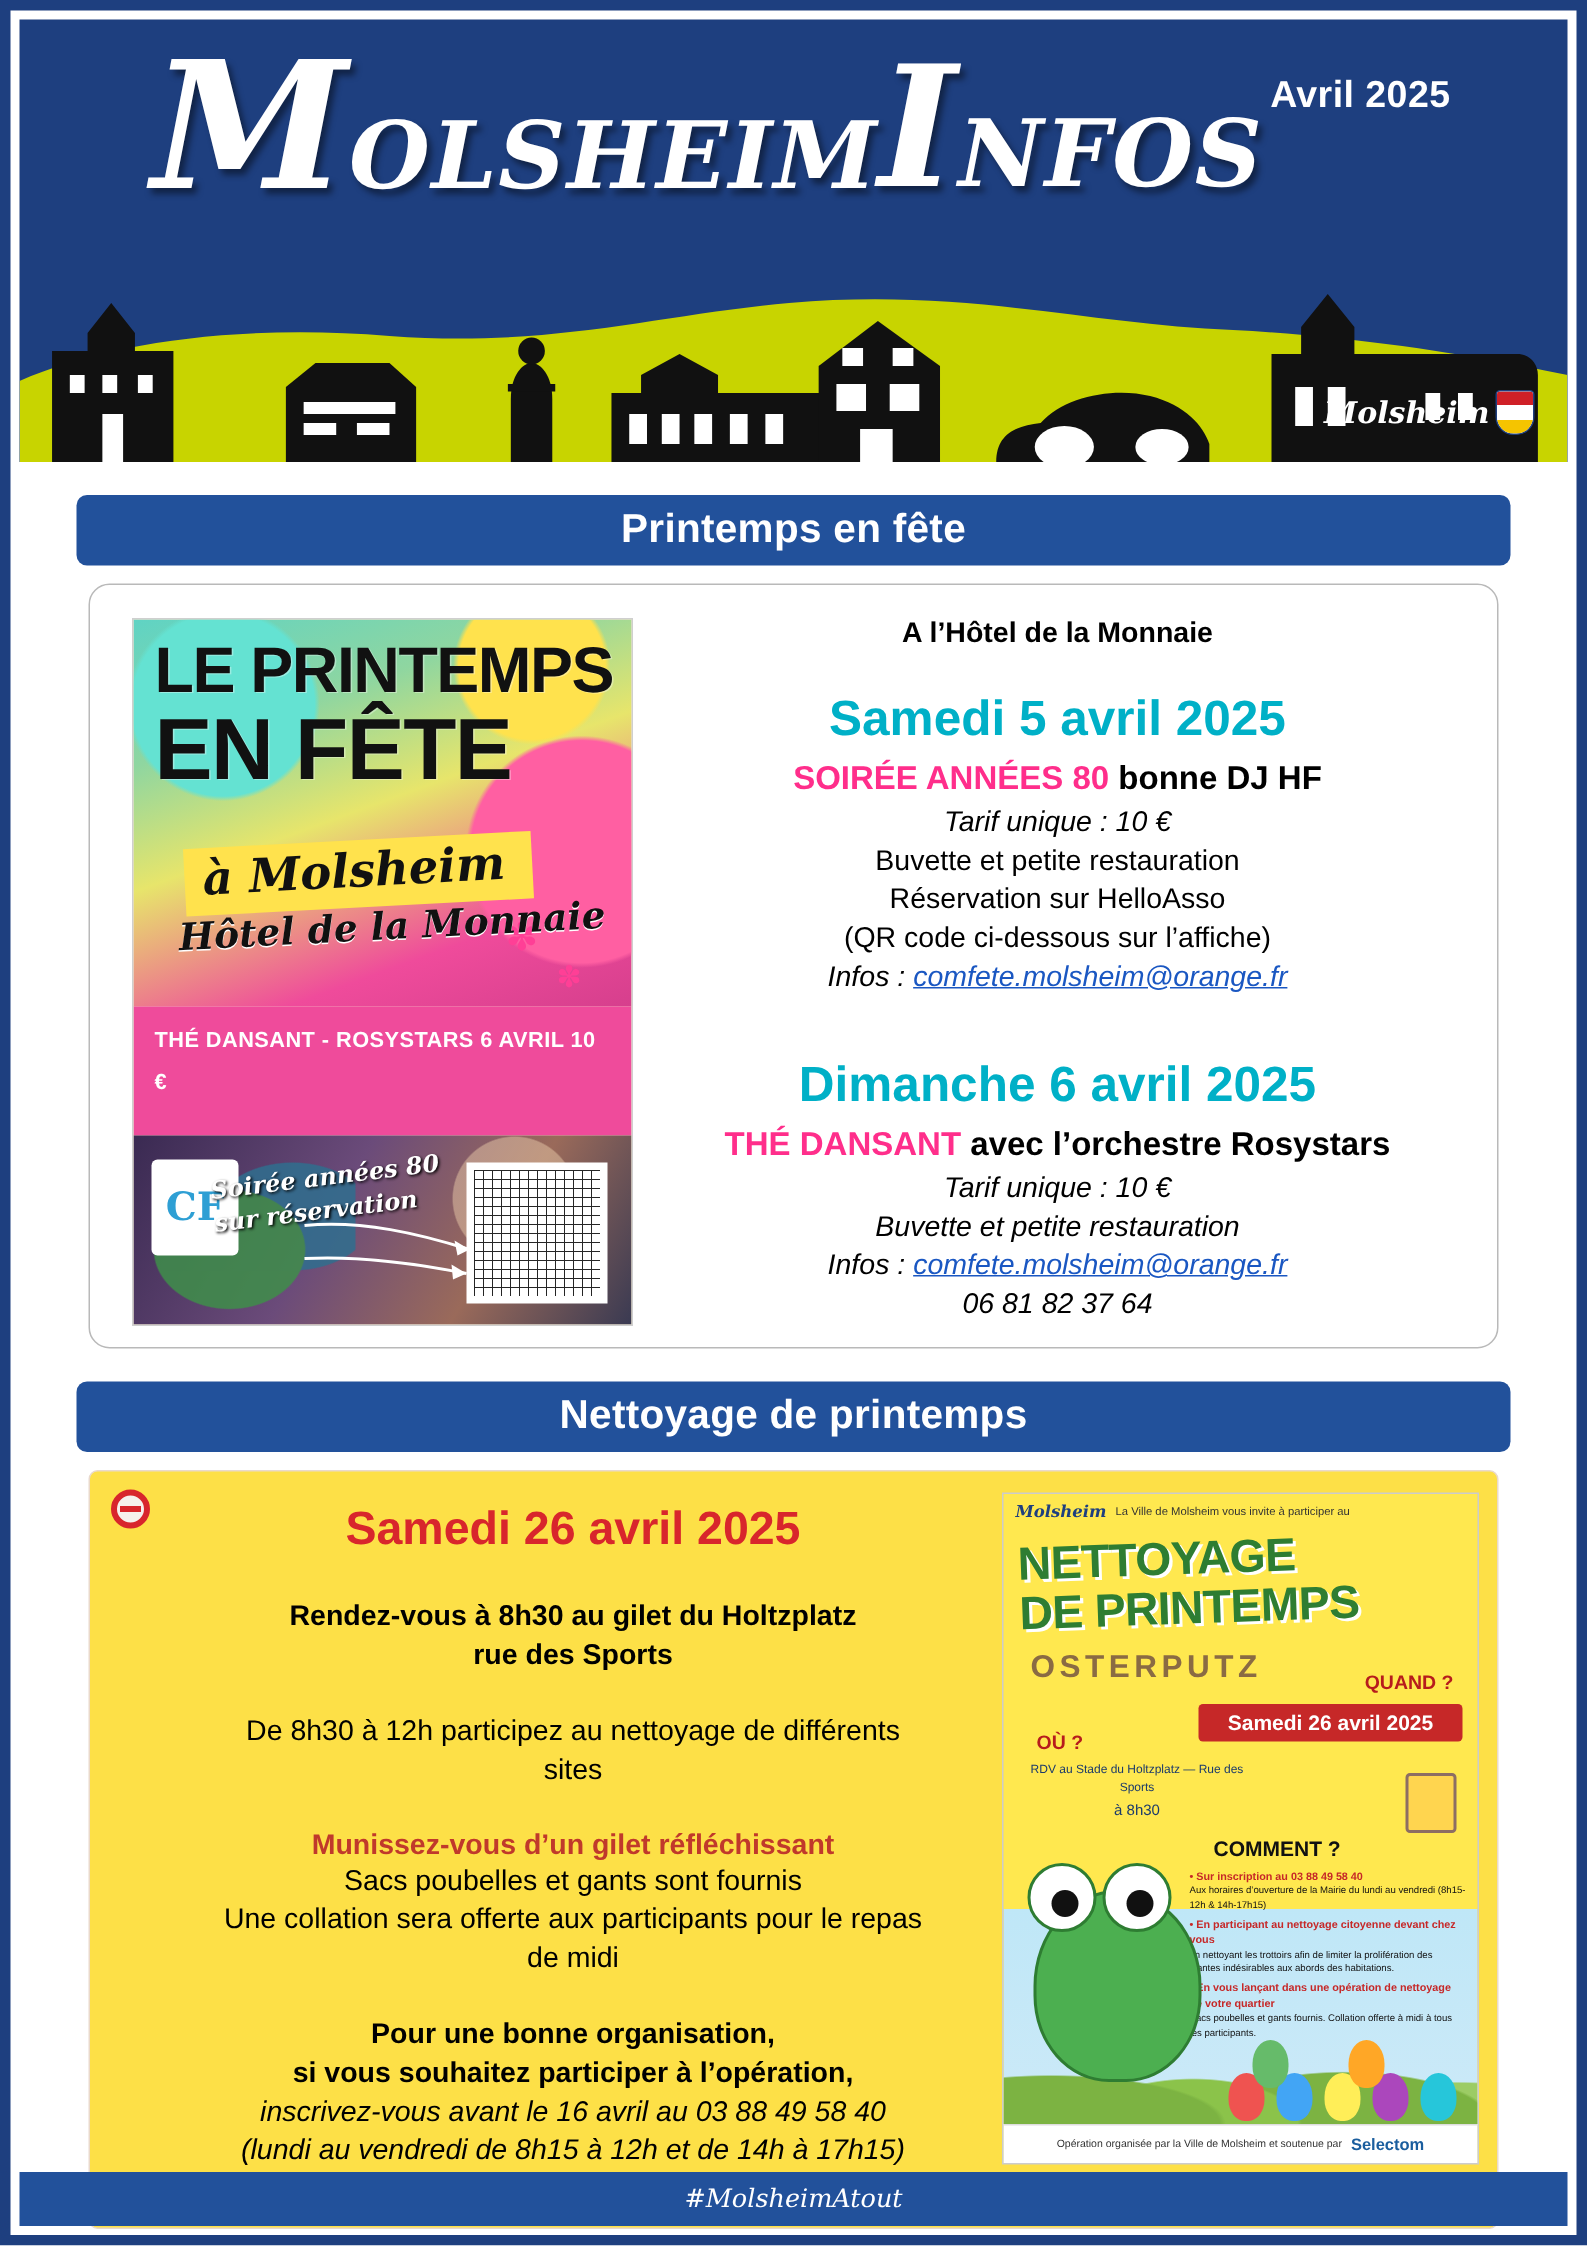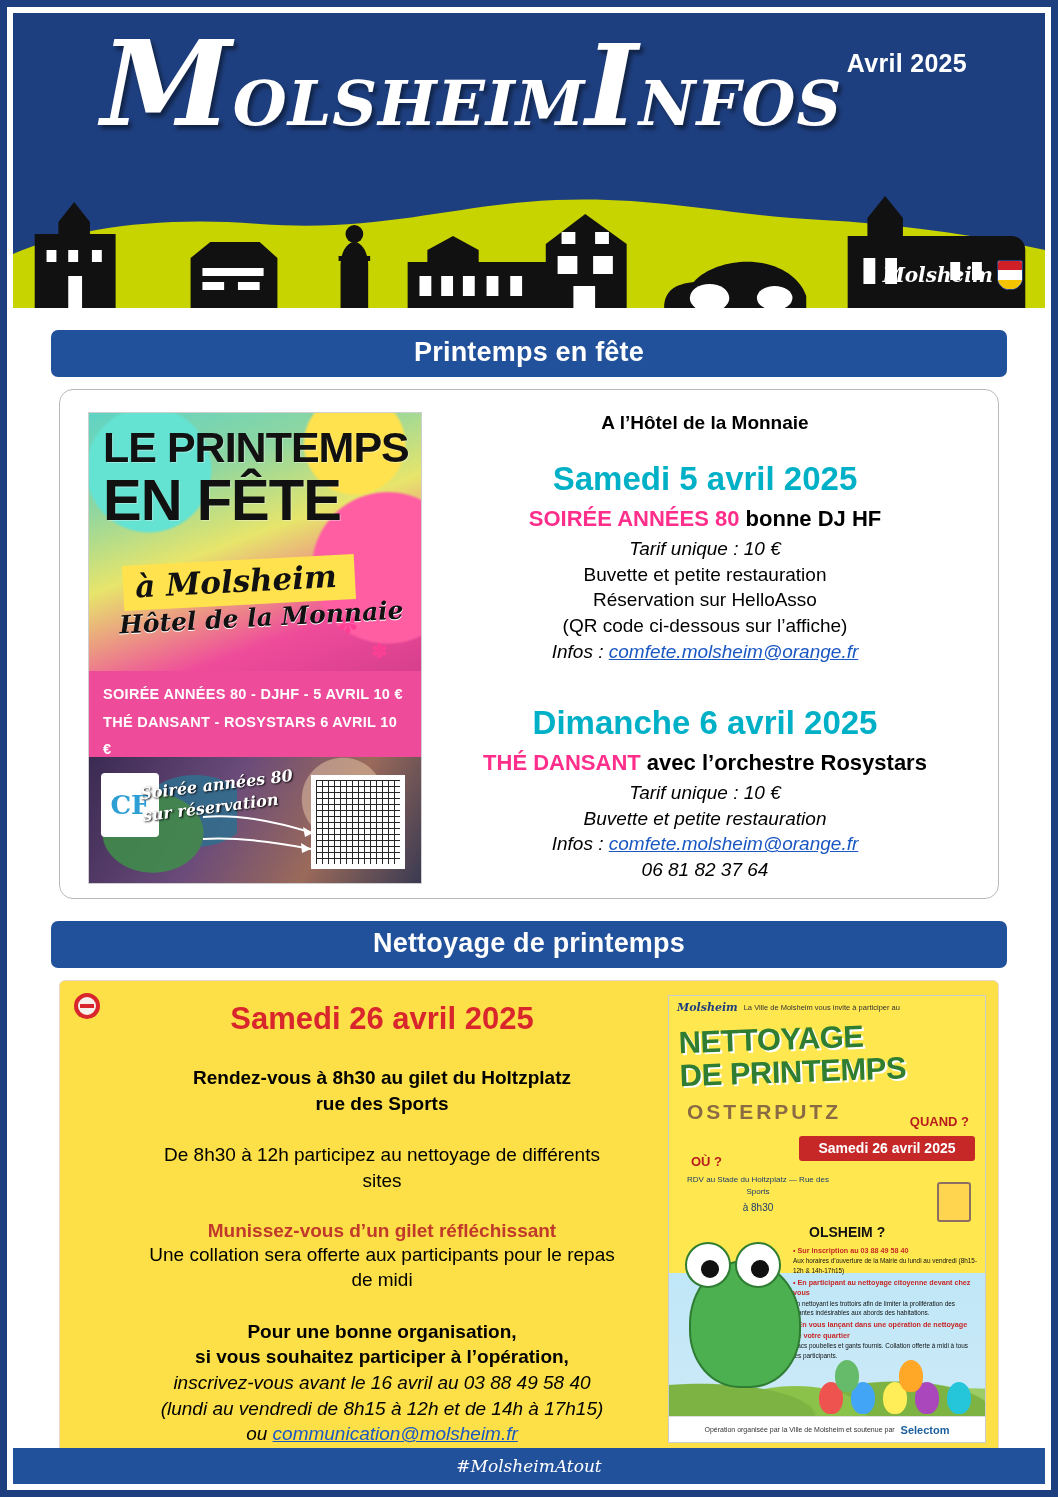--- a/index.html
+++ b/index.html
@@ -439,21 +439,20 @@
       <div class="p1-title">
         <span>LE PRINTEMPS</span>
         <span class="l2">EN FÊTE</span>
       </div>
       <div class="p1-flower" style="left:248px; top:196px;">✽</div>
       <div class="p1-flower" style="left:282px; top:226px; font-size:20px;">✽</div>
       <div class="p1-yellow">à Molsheim</div>
       <div class="p1-sub2">Hôtel de la Monnaie</div>
 
       <div class="p1-mid">
-        <div>SOIRÉE ANNÉES 80 - DJHF - 5 AVRIL 10 €</div>
         <div>THÉ DANSANT - ROSYSTARS  6 AVRIL 10 €</div>
       </div>
 
       <div class="p1-bottom">
         <div class="frog"></div>
         <div class="p1-hand"></div>
         <div class="p1-cf">CF</div>
         <div class="p1-resa">Soirée années 80 sur réservation</div>
         <svg class="p1-arrows" viewBox="0 0 120 50">
           <path d="M2,8 C40,4 80,14 112,24" stroke="#fff" stroke-width="2" fill="none"></path>
@@ -513,20 +512,21 @@
       <div class="gap26"></div>
 
       <div class="c2-norm">
         <div>De 8h30 à 12h participez au nettoyage de différents</div>
         <div>sites</div>
       </div>
 
       <div class="gap26"></div>
 
       <div class="c2-red">Munissez-vous d’un gilet réfléchissant</div>
+      <div class="c2-norm">Sacs poubelles et gants sont fournis</div>
       <div class="c2-norm">
         <div>Une collation sera offerte aux participants pour le repas</div>
         <div>de midi</div>
       </div>
 
       <div class="gap26"></div>
 
       <div class="c2-bold">
         <div>Pour une bonne organisation,</div>
         <div>si vous souhaitez participer à l’opération,</div>
@@ -552,21 +552,21 @@
       </div>
       <div class="p2-oster">OSTERPUTZ</div>
 
       <div class="p2-quand">QUAND ?</div>
       <div class="p2-red-bar">Samedi 26 avril 2025</div>
 
       <div class="p2-ou">OÙ ?</div>
       <div class="p2-ou-txt">RDV au Stade du Holtzplatz — Rue des Sports</div>
       <div class="p2-ou-h">à 8h30</div>
 
-      <div class="p2-comment">OLSHEIM ?</div>
+      <div class="p2-comment">COMMENT ?</div>
       <div class="p2-body">
         <div class="bullet">• Sur inscription au 03 88 49 58 40</div>
         <div>Aux horaires d’ouverture de la Mairie du lundi au vendredi (8h15-12h &amp; 14h-17h15)</div>
         <div class="bullet" style="margin-top:3px">• En participant au nettoyage citoyenne devant chez vous</div>
         <div>en nettoyant les trottoirs afin de limiter la prolifération des plantes indésirables aux abords des habitations.</div>
         <div class="bullet" style="margin-top:3px">• En vous lançant dans une opération de nettoyage de votre quartier</div>
         <div>Sacs poubelles et gants fournis. Collation offerte à midi à tous les participants.</div>
       </div>
 
       <div class="p2-bin"></div>

